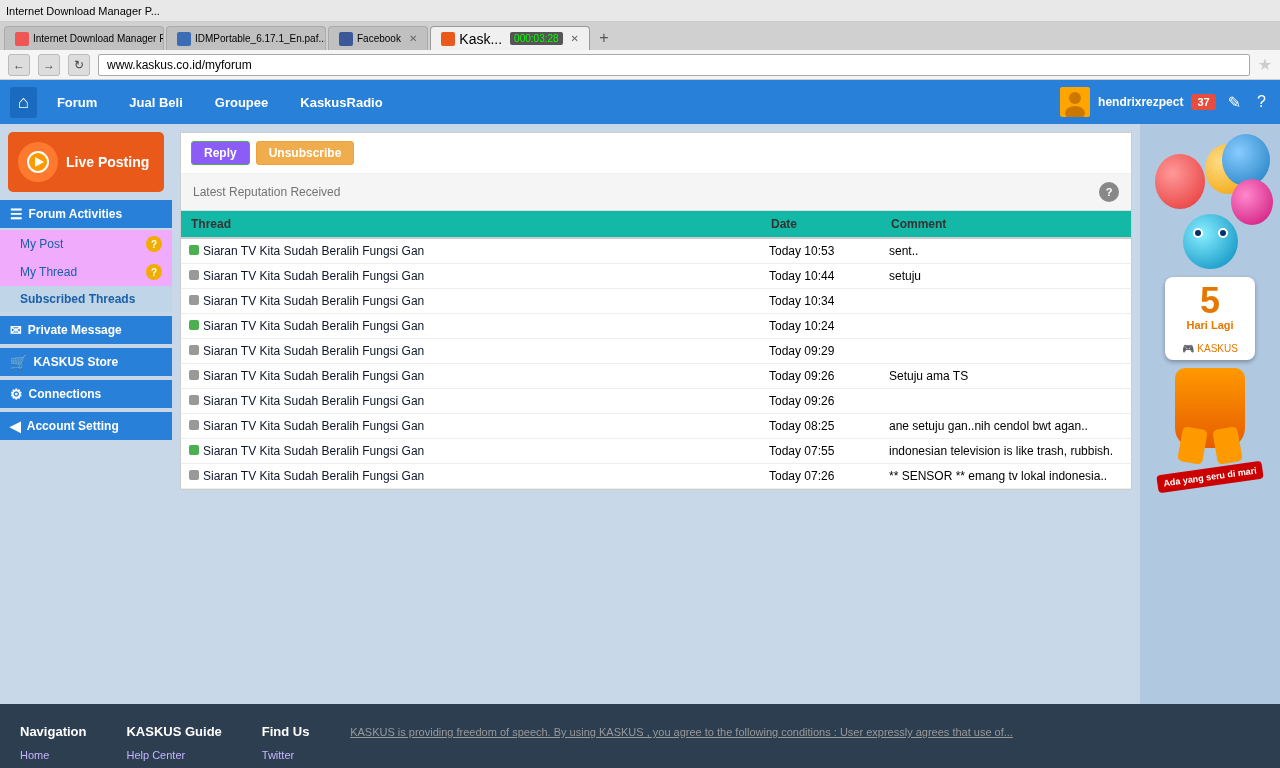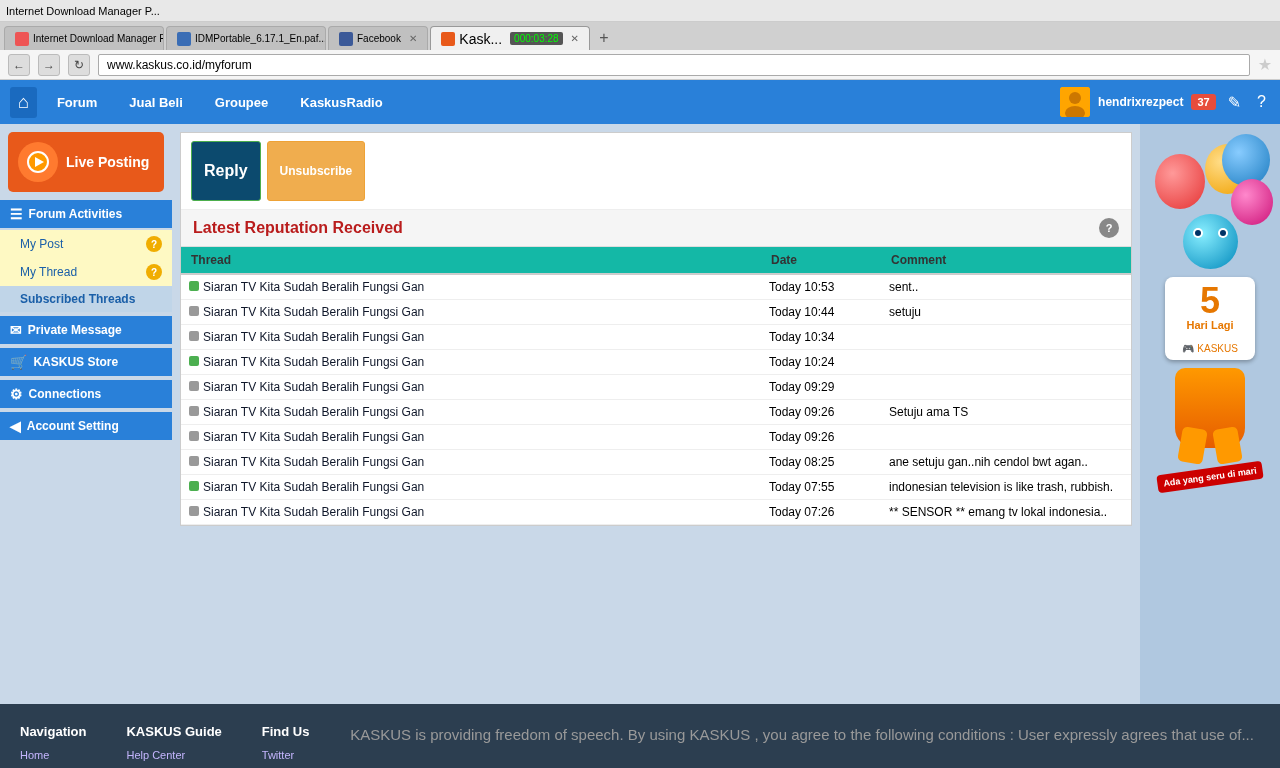--- a/index.html
+++ b/index.html
@@ -83,55 +83,55 @@
     
     .main-layout { display: flex; min-height: 580px; }
 
     
     .sidebar { width: 172px; background: #c9d8e8; flex-shrink: 0; padding: 8px 0; }
     .sidebar-live-posting { background: #e8591a; margin: 0 8px 8px; border-radius: 5px; padding: 10px; display: flex; align-items: center; gap: 8px; cursor: pointer; }
     .lp-icon { width: 40px; height: 40px; background: #ff7a2f; border-radius: 50%; display: flex; align-items: center; justify-content: center; font-size: 16px; color: white; flex-shrink: 0; }
     .lp-label { color: white; font-size: 14px; font-weight: bold; }
     .sidebar-section { background: #2980d9; margin: 0 0 2px; padding: 6px 10px; color: white; font-size: 12px; font-weight: bold; display: flex; align-items: center; gap: 6px; cursor: pointer; }
     .sidebar-section .icon { font-size: 14px; }
-    .sidebar-item { padding: 6px 10px 6px 20px; color: #1a5fa8; font-size: 12px; cursor: pointer; display: flex; align-items: center; justify-content: space-between; background: #fef9c3; }
+    .sidebar-item { padding: 6px 10px 6px 20px; color: #1a5fa8; font-size: 12px; cursor: pointer; display: flex; align-items: center; justify-content: space-between; background: #f0abfc; }
     .sidebar-item-active { background: #c0d5e8; font-weight: bold; color: #1a5fa8; }
     .help-badge { background: #f0ad00; color: white; border-radius: 50%; width: 16px; height: 16px; display: flex; align-items: center; justify-content: center; font-size: 10px; font-weight: bold; flex-shrink: 0; }
 
     
     .content-area { flex: 1; background: #c9d8e8; padding: 8px; }
     .content-box { background: white; border: 1px solid #ccc; margin-bottom: 8px; }
 
     
     .action-bar { padding: 8px 10px; display: flex; gap: 6px; border-bottom: 1px solid #eee; }
-    .btn-reply { background: #0c4a6e; color: white; border: 1px solid #4cae4c; padding: 20px 12px; font-size: 16px; border-radius: 3px; cursor: pointer; font-weight: bold; }
+    .btn-reply { background: #8b5cf6; color: white; border: 1px solid #4cae4c; padding: 4px 12px; font-size: 12px; border-radius: 3px; cursor: pointer; font-weight: bold; }
     .btn-unsubscribe { background: #f0ad4e; color: white; border: 1px solid #eea236; padding: 4px 12px; font-size: 12px; border-radius: 3px; cursor: pointer; font-weight: bold; }
 
     
     .reputation-header { background: #f5f5f5; padding: 8px 12px; border-bottom: 1px solid #ddd; display: flex; align-items: center; justify-content: space-between; }
-    .reputation-title { font-size: 16px; font-weight: bold; color: #b91c1c; }
+    .reputation-title { font-size: 12px; font-weight: normal; color: #737373; }
     .help-circle { width: 20px; height: 20px; background: #888; color: white; border-radius: 50%; display: flex; align-items: center; justify-content: center; font-size: 11px; font-weight: bold; cursor: pointer; }
     .total-rep { padding: 6px 12px; font-size: 13px; color: #333; border-bottom: 1px solid #ddd; }
     .total-rep strong { font-weight: bold; }
 
     
     .rep-table { width: 100%; border-collapse: collapse; }
     .rep-table th { background: #14b8a6; padding: 6px 10px; text-align: left; font-size: 12px; font-weight: bold; color: #333; border-bottom: 2px solid #ccc; }
     .rep-table td { padding: 5px 8px; border-bottom: 1px solid #eee; font-size: 12px; vertical-align: top; }
     .thread-link { color: #0f172a; text-decoration: none; cursor: pointer; }
     .status-dot { width: 10px; height: 10px; border-radius: 2px; display: inline-block; margin-right: 4px; flex-shrink: 0; }
     .dot-green { background: #4caf50; }
     .dot-gray { background: #999; }
 
     
     .site-footer { background: #2c3e50; color: #ccc; padding: 20px; margin-top: 0; }
     .footer-columns { display: flex; gap: 40px; }
     .footer-col h4 { color: white; font-size: 13px; margin-bottom: 10px; font-weight: bold; }
     .footer-col a { display: block; color: #c4b5fd; text-decoration: none; font-size: 11px; margin-bottom: 12px; cursor: pointer; }
-    .footer-col .disclaimer-text { font-size: 15px; color: #999; line-height: 1.5; }
+    .footer-col .disclaimer-text { font-size: 11px; color: #999; line-height: 1.5; text-decoration: underline; }
 
     
     .balloon-decoration { width: 140px; flex-shrink: 0; background: #b0c8e0; display: flex; align-items: center; justify-content: center; overflow: hidden; position: relative; }
     .balloon-scene { position: relative; width: 130px; height: 580px; }
     .balloon { position: absolute; border-radius: 50%; }
     .b1 { width: 50px; height: 55px; background: radial-gradient(circle at 35% 35%, #ff9999, #e53333); top: 30px; left: 10px; }
     .b2 { width: 45px; height: 50px; background: radial-gradient(circle at 35% 35%, #ffdd88, #f0a000); top: 20px; left: 60px; }
     .b3 { width: 48px; height: 52px; background: radial-gradient(circle at 35% 35%, #88ccff, #1a7abf); top: 10px; right: 5px; }
     .b4 { width: 42px; height: 46px; background: radial-gradient(circle at 35% 35%, #ff88cc, #cc1177); top: 55px; right: 2px; }
     .kaskus-mascot { position: absolute; bottom: 60px; left: 5px; width: 120px; }

